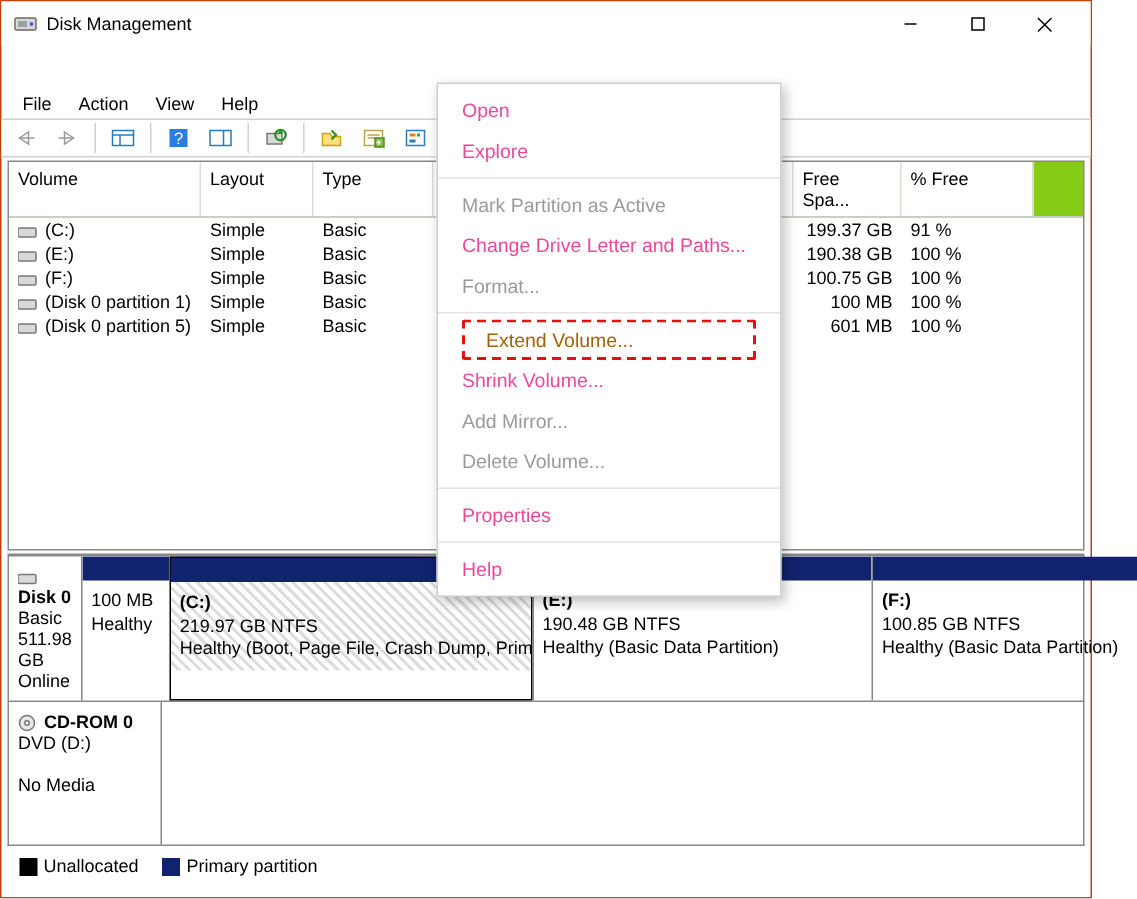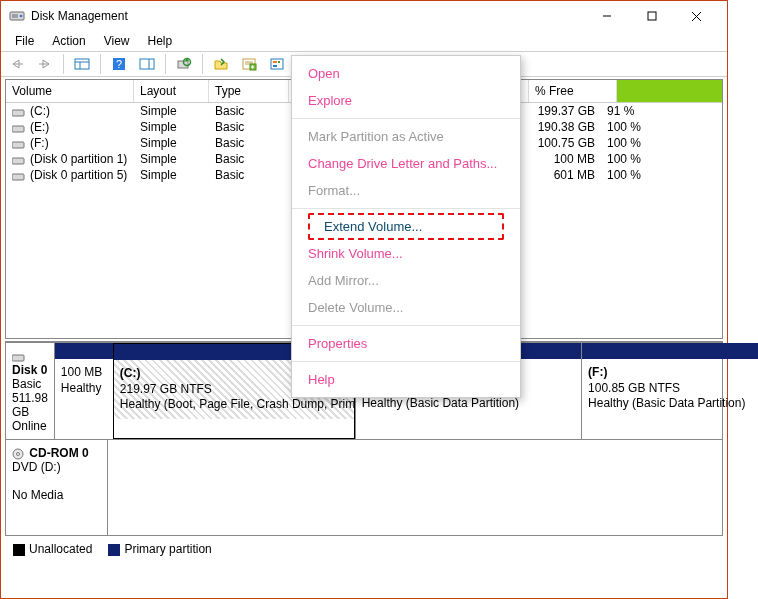--- a/index.html
+++ b/index.html
@@ -2,21 +2,21 @@
 <html><head>
 <meta charset="utf-8">
 <style>
   * { box-sizing: border-box; }
   html, body { margin: 0; padding: 0; font-family: "Segoe UI", Tahoma, sans-serif; font-size: 12px; color: #000; }
   .window { width: 728px; height: 599px; border: 1px solid #c2410c; background: #fff; position: relative; display: flex; flex-direction: column; }
   .titlebar { height: 30px; display: flex; align-items: center; padding: 0 8px; background: #fff; }
   .titlebar .icon { width: 16px; height: 16px; margin-right: 6px; }
   .titlebar .title { flex: 1; font-size: 12px; }
   .titlebar .winbtn { width: 45px; height: 30px; display: flex; align-items: center; justify-content: center; }
-  .menubar { height: 20px; display: flex; align-items: center; padding: 0 6px; gap: 2px; }
+  .menubar { height: 20px; display: flex; align-items: center; padding: 0 6px; gap: 2px; margin-top: 28px; }
   .menubar .menu { padding: 2px 8px; cursor: default; }
   .toolbar { height: 26px; border-top: 1px solid #d0d0d0; border-bottom: 1px solid #d0d0d0; display: flex; align-items: center; padding: 0 4px; gap: 4px; background: #fff; }
   .toolbar .tbtn { width: 24px; height: 22px; display: flex; align-items: center; justify-content: center; }
   .toolbar .sep { width: 1px; height: 20px; background: #d0d0d0; margin: 0 2px; }
   .volumelist { border: 1px solid #888; margin: 2px 4px; display: flex; flex-direction: column; height: 260px; }
   .vlhead { display: flex; background: #84cc16; border-bottom: 1px solid #ccc; }
   .vlhead .col { border-right: 1px solid #ddd; padding: 4px 6px; background: #fff; font-size: 12px; }
   .vlbody { flex: 1; overflow: auto; }
   .vlrow { display: flex; }
   .vlrow .cell { padding: 1px 6px; white-space: nowrap; overflow: hidden; }
@@ -32,21 +32,21 @@
   .part .plabel { padding: 6px; font-size: 12px; line-height: 1.3; white-space: nowrap; overflow: hidden; }
   .selected .plabel { background: repeating-linear-gradient(45deg, #fff, #fff 3px, #ddd 3px, #ddd 5px); }
   .part.selected { border: 1px solid #000; }
   .legend { border-top: 0; padding: 6px 8px; display: flex; align-items: center; gap: 16px; margin: 0 4px; }
   .swatch { width: 12px; height: 12px; display: inline-block; margin-right: 4px; vertical-align: middle; }
   .context-menu { position: absolute; left: 290px; top: 54px; width: 230px; background: #fff; border: 1px solid #ccc; box-shadow: 2px 3px 8px rgba(0,0,0,.25); padding: 4px 0; z-index: 100; }
   .context-menu .item { padding: 6px 16px; font-size: 13px; color: #ec4899; }
   .context-menu .item.disabled { color: #9a9a9a; }
   .context-menu .hr { height: 1px; background: #e3e3e3; margin: 4px 0; }
   .highlight-box { border: 2px dashed #e61010; border-radius: 2px; padding: 4px 14px; margin: 0 16px; }
-  .highlight-box .inner { font-size: 13px; color: #0c4a6e; }
+  .highlight-box .inner { font-size: 13px; color: #a16207; }
   .col-v { width: 128px; } .col-l { width: 75px; } .col-t { width: 80px; } .col-gap { width: 240px; border-right:1px solid #fff; }
   .col-fs { width: 72px; } .col-pf { width: 88px; }
   .cell-v { width: 128px; } .cell-l { width: 75px; } .cell-t { width: 80px; } .cell-gap { width: 240px; }
   .cell-fs { width: 72px; text-align: right; } .cell-pf { width: 88px; }
 </style>
 </head>
 <body>
 
 <div class="window">
 
@@ -152,20 +152,21 @@
         </svg>
       </div>
   </div>
 
   <div class="volumelist">
     <div class="vlhead">
       <div class="col col-v">Volume</div>
       <div class="col col-l">Layout</div>
       <div class="col col-t">Type</div>
       <div class="col col-gap"></div>
+      <div class="col col-fs">Free Spa...</div>
       <div class="col col-pf">% Free</div>
     </div>
     <div class="vlbody">
       <div class="vlrow">
           <div class="cell cell-v"><span class="vicon"><svg width="14" height="10">
                 <rect x="0" y="2" width="12" height="6" rx="1" fill="#d9d9d9" stroke="#777"></rect>
               </svg></span><span>(C:)</span></div>
           <div class="cell cell-l">Simple</div>
           <div class="cell cell-t">Basic</div>
           <div class="cell cell-gap"></div>

